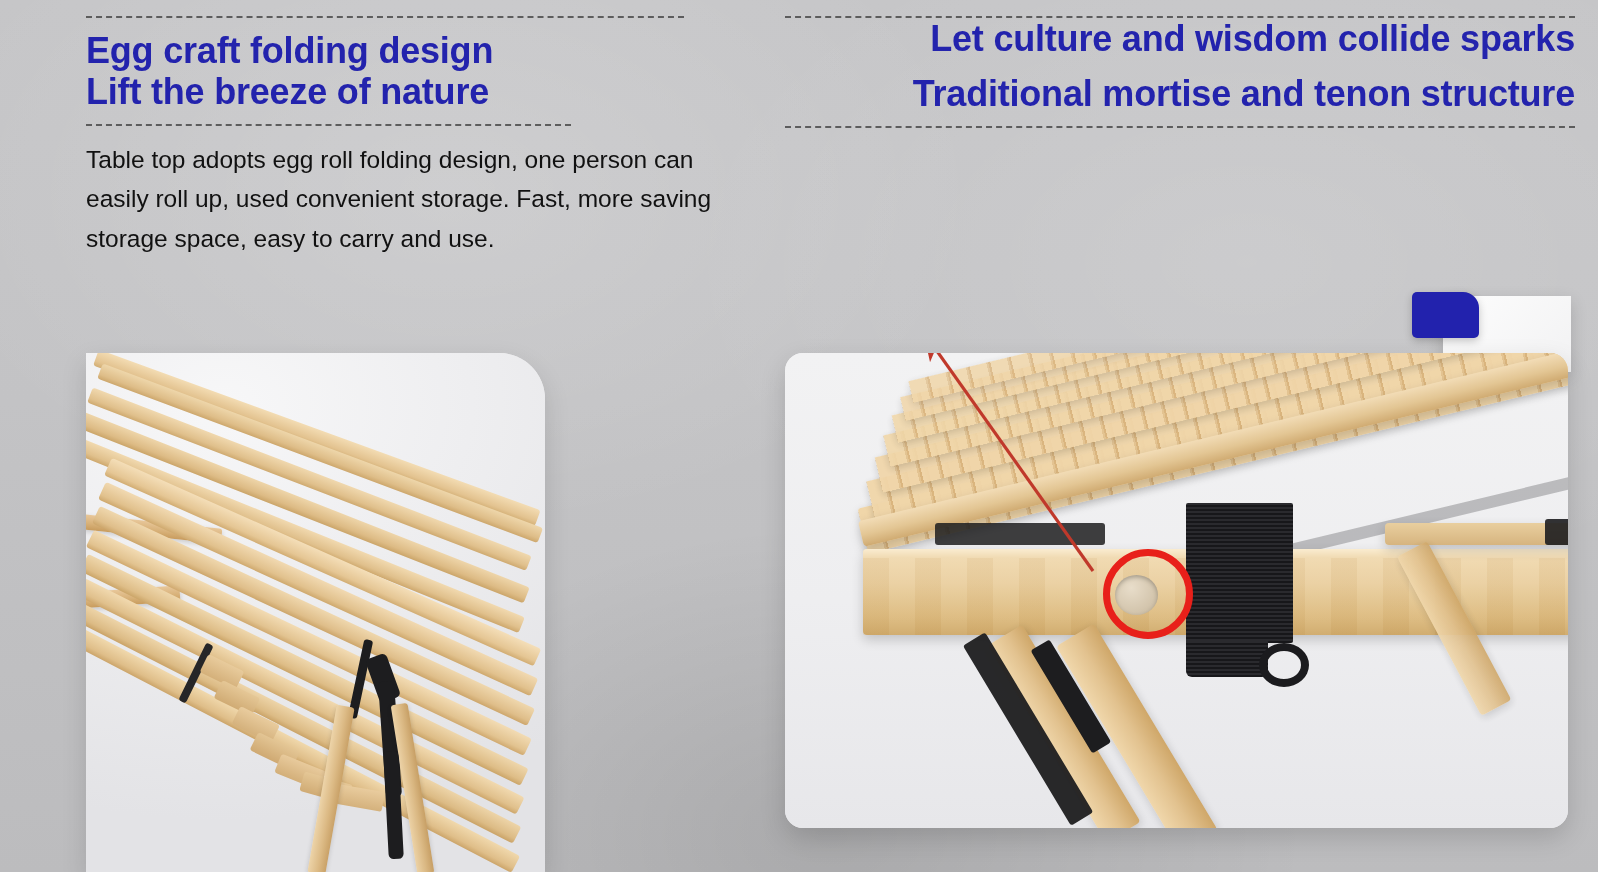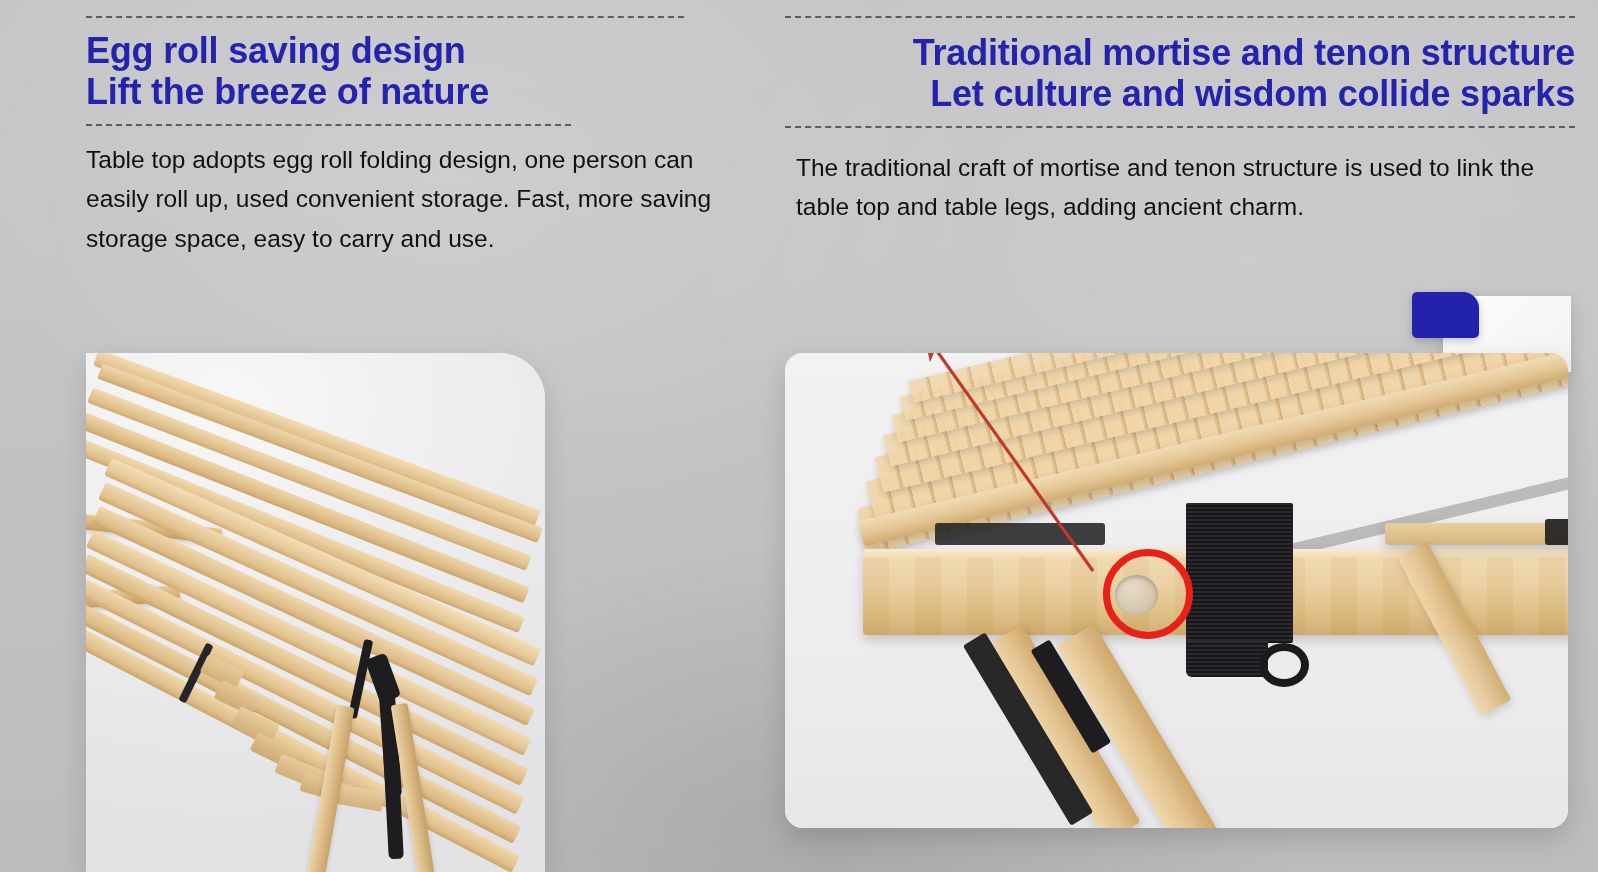--- a/index.html
+++ b/index.html
@@ -145,21 +145,21 @@
 </style>
 </head>
 <body>
 
 <div class="bg-wash"></div>
 
 <section class="panel" style="left:86px; top:8px; width:620px;">
 
   <div class="rule" style="width:598px; margin-top:8px;"></div>
 
-  <h2 class="title" style="font-size:36px; margin-top:14px;">Egg roll saving design</h2>
+  <h2 class="title" style="font-size:36px; margin-top:14px;">Egg craft folding design</h2>
   <h2 class="title" style="font-size:36px; margin-top:2px;">Lift the breeze of nature</h2>
 
   <div class="rule" style="width:485px; margin-top:12px;"></div>
 
   <p class="body" style="font-size:24.5px; width:640px; margin-top:14px;">Table top adopts egg roll folding design, one person can  easily roll up, used convenient storage.   Fast, more saving storage space, easy to carry and use.</p>
 </section>
 
 <figure class="photo left">
   <div class="scene">
     <div class="studio"></div>
@@ -197,26 +197,25 @@
     <div class="leg-l" style="left:236px; top:352px; width:18px; height:170px; transform:rotate(10deg); background:linear-gradient(90deg,#edd4a9,#dcba85 55%,#c9a167);"></div>
     <div class="leg-l" style="left:318px; top:350px; width:17px; height:172px; transform:rotate(-9deg); background:linear-gradient(90deg,#ecd2a6,#dab883 55%,#c79f65);"></div>
     <div class="blk" style="left:300px; top:398px; width:15px; height:108px; transform:rotate(-3deg); border-radius:5px;"></div>
   </div>
 </figure>
 
 <section class="panel" style="left:785px; top:8px; width:790px;">
 
   <div class="rule" style="width:790px; margin-top:8px;"></div>
 
+  <h2 class="title" style="font-size:36px; margin-top:2px; text-align:right;">Let culture and wisdom collide sparks</h2>
   <h2 class="title" style="font-size:36px; margin-top:16px; text-align:right;">Traditional mortise and tenon structure</h2>
-  <h2 class="title" style="font-size:36px; margin-top:2px; text-align:right;">Let culture and wisdom collide sparks</h2>
 
   <div class="rule" style="width:790px; margin-top:12px;"></div>
 
-  <p class="body" style="font-size:24.5px; width:770px; margin-top:20px; margin-left:11px;">The traditional craft of mortise and tenon structure is used to link the table top and table legs, adding ancient charm.</p>
 </section>
 
 <div class="white-card" style="left:1443px; top:296px; width:128px; height:76px;"></div>
 
 <div class="blue-badge" style="left:1412px; top:292px; width:67px; height:46px;"></div>
 
 <figure class="photo right">
   <div class="scene">
     <div class="studio right"></div>
 

